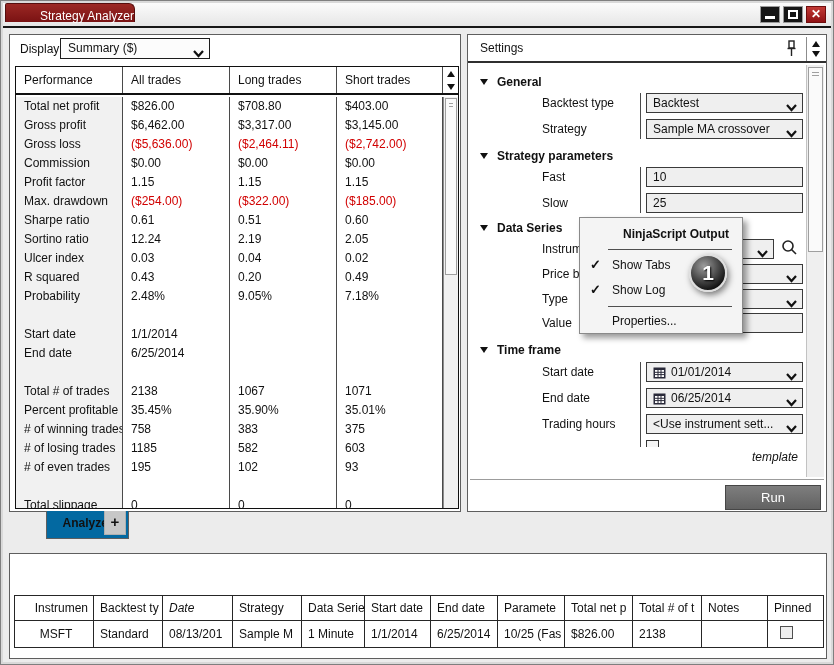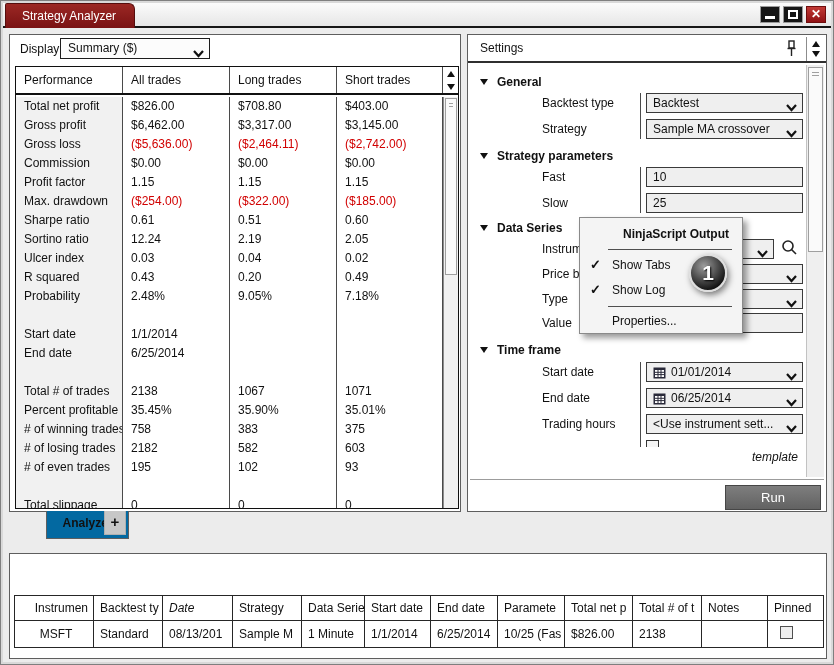--- a/index.html
+++ b/index.html
@@ -5,24 +5,24 @@
   * { box-sizing: border-box; margin: 0; padding: 0; }
   html,body { width:834px; height:665px; }
   body { font-family:"Liberation Sans", sans-serif; font-size:12px; color:#111; }
 
   .window { position:relative; width:834px; height:665px; background:#ececec;
             border:1px solid #7f7f7f; box-shadow: inset 0 0 0 2px #d9d9d9; overflow:hidden; }
 
   
   .titlebar { position:absolute; left:2px; top:2px; right:2px; height:25px;
               background:linear-gradient(#fbfbfb,#e6e6e6); border-bottom:2px solid #161616; }
-  .title-tab { position:absolute; left:2px; top:0; width:130px; height:25px;
+  .title-tab { position:absolute; left:2px; top:0; width:130px; height:19px;
                background:linear-gradient(#9b2824,#7a1213); color:#fff; line-height:25px;
                padding-left:16px; border:1px solid #550d0d; border-bottom:none;
-               border-radius:2px 6px 0 0; }
+               border-radius:2px 6px 0 0;text-align:right; }
   .winbtns { position:absolute; right:5px; top:3px; display:flex; gap:3px; }
   .winbtn { width:20px; height:17px; border:1px solid #9a9a9a; background:#151515; position:relative; cursor:default; }
   .winbtn .min-glyph { position:absolute; left:4px; right:4px; bottom:3px; height:3px; background:#fff; }
   .winbtn .max-glyph { position:absolute; left:4px; right:4px; top:3px; bottom:3px; border:2px solid #fff; }
   .winbtn.close { background:linear-gradient(#c23a35,#901114); border-color:#6e0d0d;
                   color:#fff; font-weight:bold; text-align:center; line-height:15px; font-size:12px; }
 
   
   .panel { position:absolute; background:#fff; border:1px solid #5e5e5e; }
   #left-panel  { left:8px;  top:33px; width:452px; height:478px; }
@@ -266,21 +266,21 @@
             <div class="cell c3">35.01%</div>
           </div>
           <div class="pt-row">
             <div class="cell c0 lbl"># of winning trades</div>
             <div class="cell c1">758</div>
             <div class="cell c2">383</div>
             <div class="cell c3">375</div>
           </div>
           <div class="pt-row">
             <div class="cell c0 lbl"># of losing trades</div>
-            <div class="cell c1">2182</div>
+            <div class="cell c1">1185</div>
             <div class="cell c2">582</div>
             <div class="cell c3">603</div>
           </div>
           <div class="pt-row">
             <div class="cell c0 lbl"># of even trades</div>
             <div class="cell c1">195</div>
             <div class="cell c2">102</div>
             <div class="cell c3">93</div>
           </div>
           <div class="pt-row">

